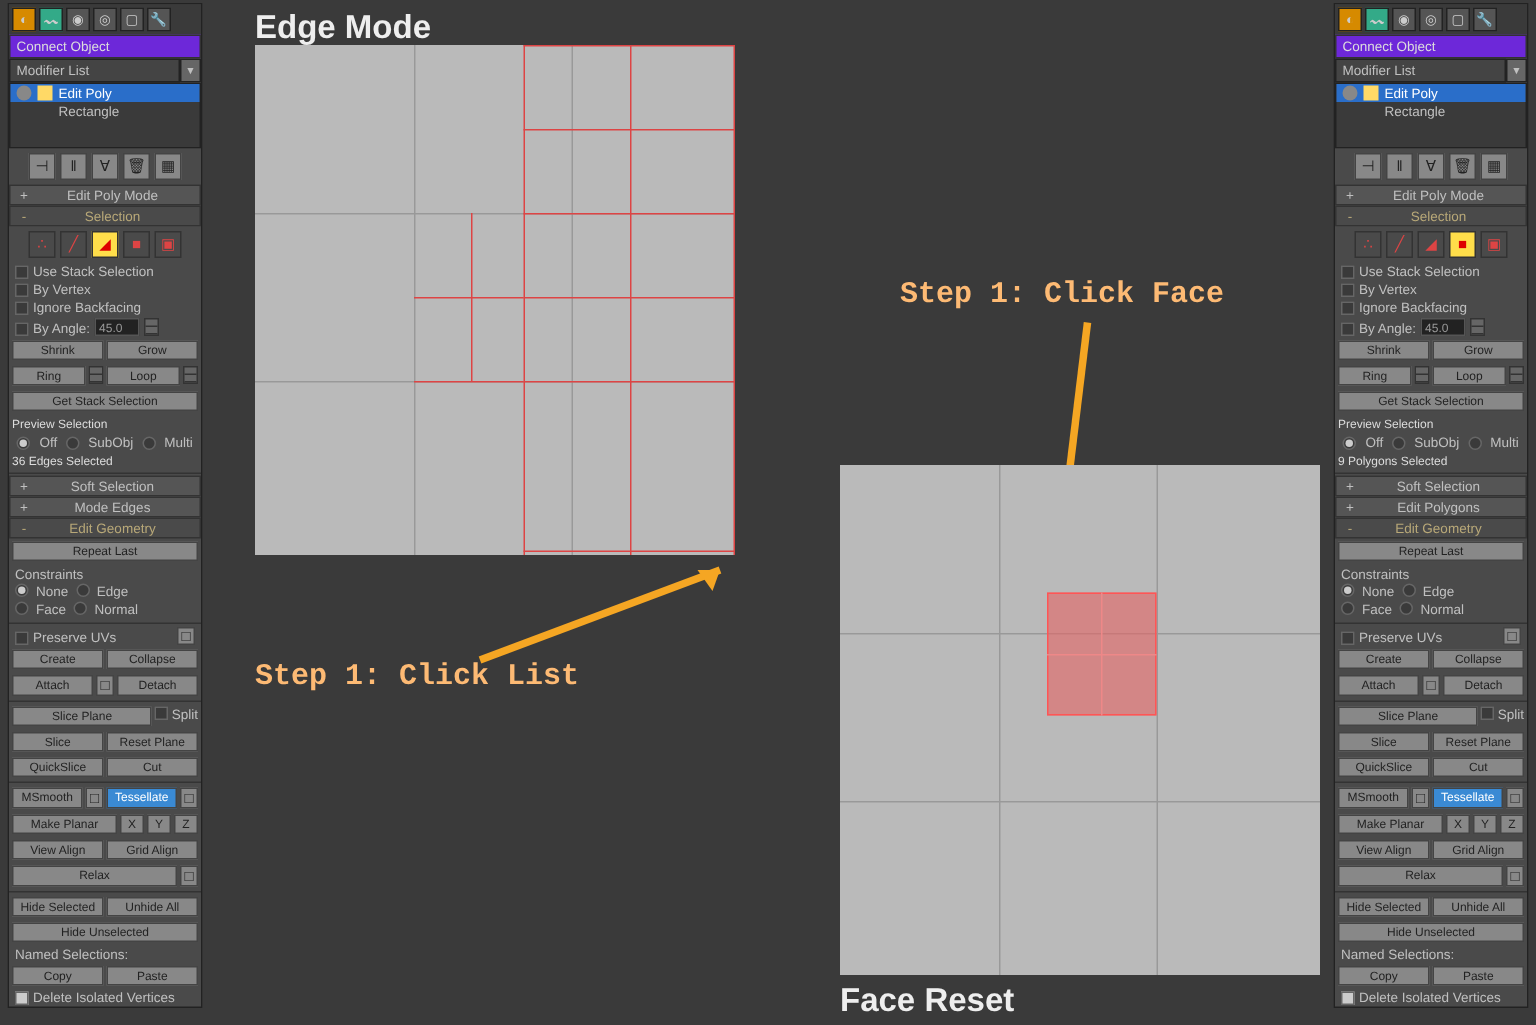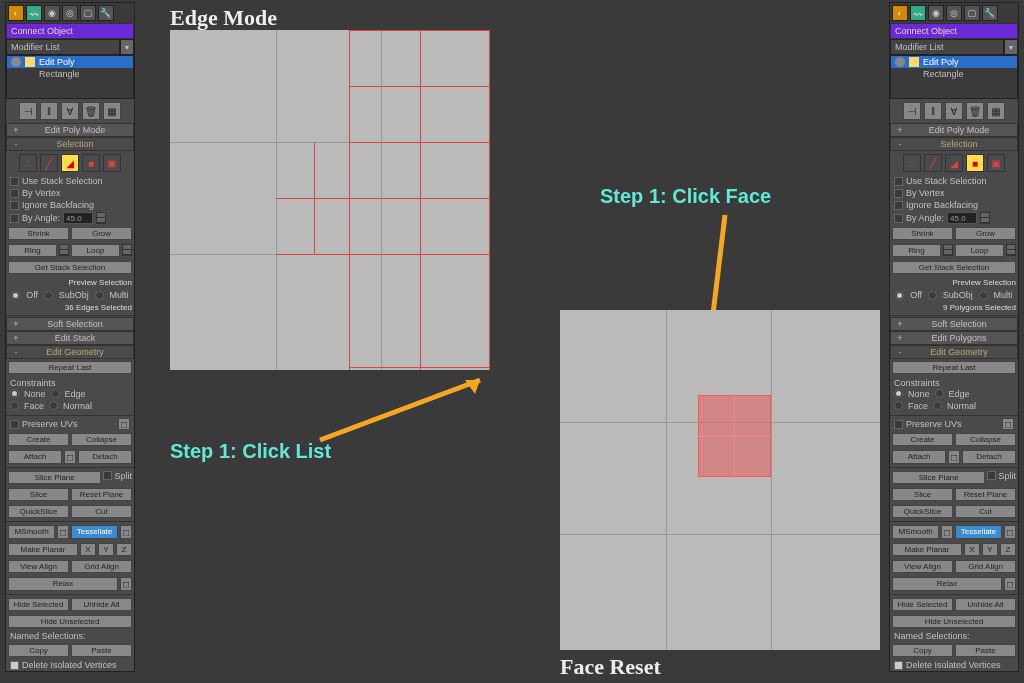--- a/index.html
+++ b/index.html
@@ -25,43 +25,43 @@
 .section-head .pm{width:10px;text-align:center}
 .section-head .lbl{flex:1;text-align:center}
 .section-head.sub{background:#4a4a4a;border:1px solid #333;color:#b8a878}
 .sel-icons{display:flex;gap:3px;padding:3px;background:#4a4a4a;justify-content:center}
 .sel-icon{width:18px;height:18px;border:1px solid #333;display:flex;align-items:center;justify-content:center;font-size:10px}
 .sel-icon.v{color:#d44}
 .sel-icon.e{color:#d44}
 .sel-icon.b{background:#ffde4a;color:#d00}
 .sel-icon.p{color:#d44}
 .sel-icon.el{color:#d00;background:#ffde4a}
-.chk-row{display:flex;align-items:center;gap:3px;padding:1px 4px}
+.chk-row{display:flex;align-items:flex-end;gap:3px;padding:1px 4px}
 .chk{width:9px;height:9px;border:1px solid #666;background:#3a3a3a}
 .chk.on{background:#ccc}
 .rad{width:9px;height:9px;border:1px solid #666;border-radius:50%;background:#3a3a3a}
 .rad.on::after{content:'';display:block;width:5px;height:5px;background:#ccc;border-radius:50%;margin:1px}
 .num-input{width:30px;height:12px;background:#222;border:1px solid #555;color:#999;font-size:8px;padding:0 2px}
 .btn{background:#888;border:1px solid #444;color:#222;padding:1px 4px;font-size:8px;text-align:center}
 .btn-row{display:flex;gap:2px;padding:2px}
 .btn-row .btn{flex:1}
 .btn.active{background:#3a8ad4;color:#fff}
-.status{text-align:right;padding:2px;color:#ddd;font-size:8px}
+.status{text-align:left;padding:2px;color:#ddd;font-size:8px}
 .spinner{width:10px;height:12px;background:#666;border:1px solid #333;display:inline-flex;flex-direction:column}
 .spinner div{flex:1;border-bottom:1px solid #333}
 .viewport{position:absolute;background:#bababa}
 .vp-edge{left:170px;top:30px;width:320px;height:340px}
 .vp-face{left:560px;top:310px;width:320px;height:340px}
 .grid-line{position:absolute;background:#999}
 .grid-line.h{height:1px;width:100%}
 .grid-line.v{width:1px;height:100%}
 .edge-line{position:absolute;background:#d44}
 .sel-face{position:absolute;background:rgba(228,100,100,0.6);border:1px solid #f55}
-.title{position:absolute;color:#eee;font-family:Liberation Serif, serif;font-size:22px;font-weight:bold}
-.step-label{position:absolute;color:#5eead4;font-family:Liberation Sans, sans-serif;font-size:20px;font-weight:bold}
+.title{position:absolute;color:#eee;font-family:Liberation Sans, sans-serif;font-size:22px;font-weight:bold}
+.step-label{position:absolute;color:#fdba74;font-family:Liberation Mono, monospace;font-size:20px;font-weight:bold}
 .arrow{position:absolute;pointer-events:none}
 .sep{height:1px;background:#333;margin:1px 0}
 .constraints{padding:2px 4px}
 .constraints .row{display:flex;gap:5px;padding:1px 0}
 </style>
 </head>
 <body>
 
 <div class="title" style="left:170px;top:5px">Edge Mode</div>
 <div class="title" style="left:560px;top:654px">Face Reset</div>
@@ -207,21 +207,21 @@
       <span>Multi</span>
     </div>
   <div class="status">36 Edges Selected</div>
   <div class="sep"></div>
   <div class="section-head">
       <span class="pm">+</span>
       <span class="lbl">Soft Selection</span>
     </div>
   <div class="section-head">
       <span class="pm">+</span>
-      <span class="lbl">Edit Stack</span>
+      <span class="lbl">Mode Edges</span>
     </div>
   <div class="section-head sub">
       <span class="pm">-</span>
       <span class="lbl">Edit Geometry</span>
     </div>
   <div class="btn-row">
       <div class="btn">Repeat Last</div>
     </div>
   <div class="constraints">
     <div>Constraints</div>

